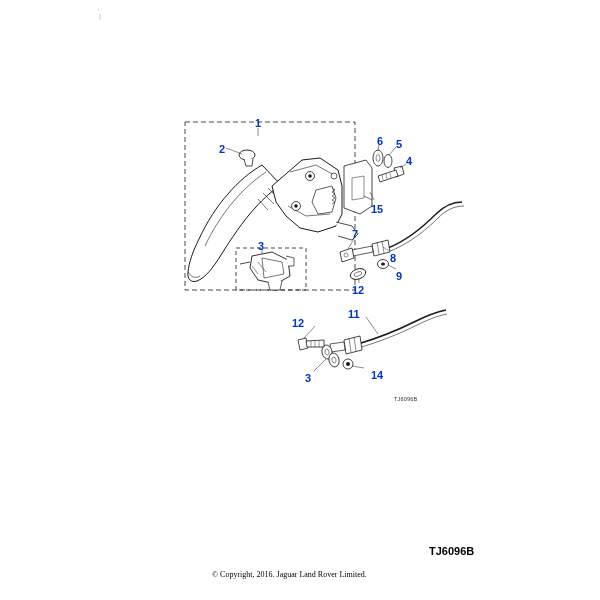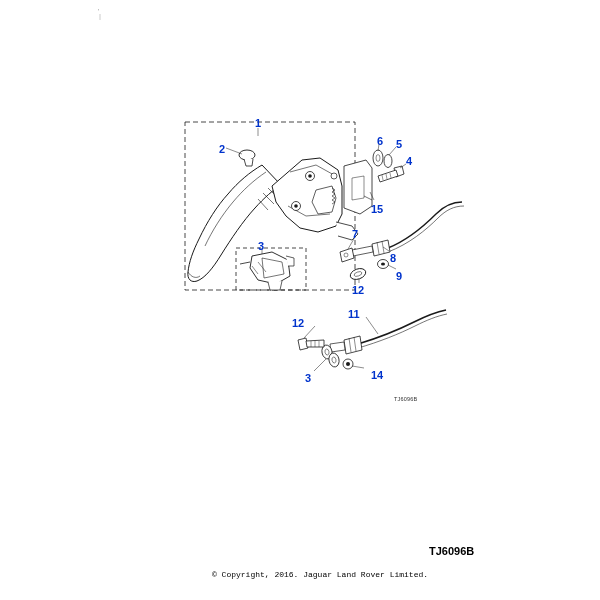--- a/index.html
+++ b/index.html
@@ -46,21 +46,21 @@
   .figcode {
     position: absolute;
     font-family: "Liberation Sans", sans-serif;
     font-size: 11px;
     font-weight: bold;
     color: #000000;
     white-space: nowrap;
   }
   .copyright {
     position: absolute;
-    font-family: Liberation Mono, monospace;
+    font-family: Liberation Serif, serif;
     font-size: 8px;
     color: #000000;
     white-space: nowrap;
   }
   .tick {
     position: absolute;
     font-family: "Liberation Sans", sans-serif;
     font-size: 7px;
     color: #999999;
   }

